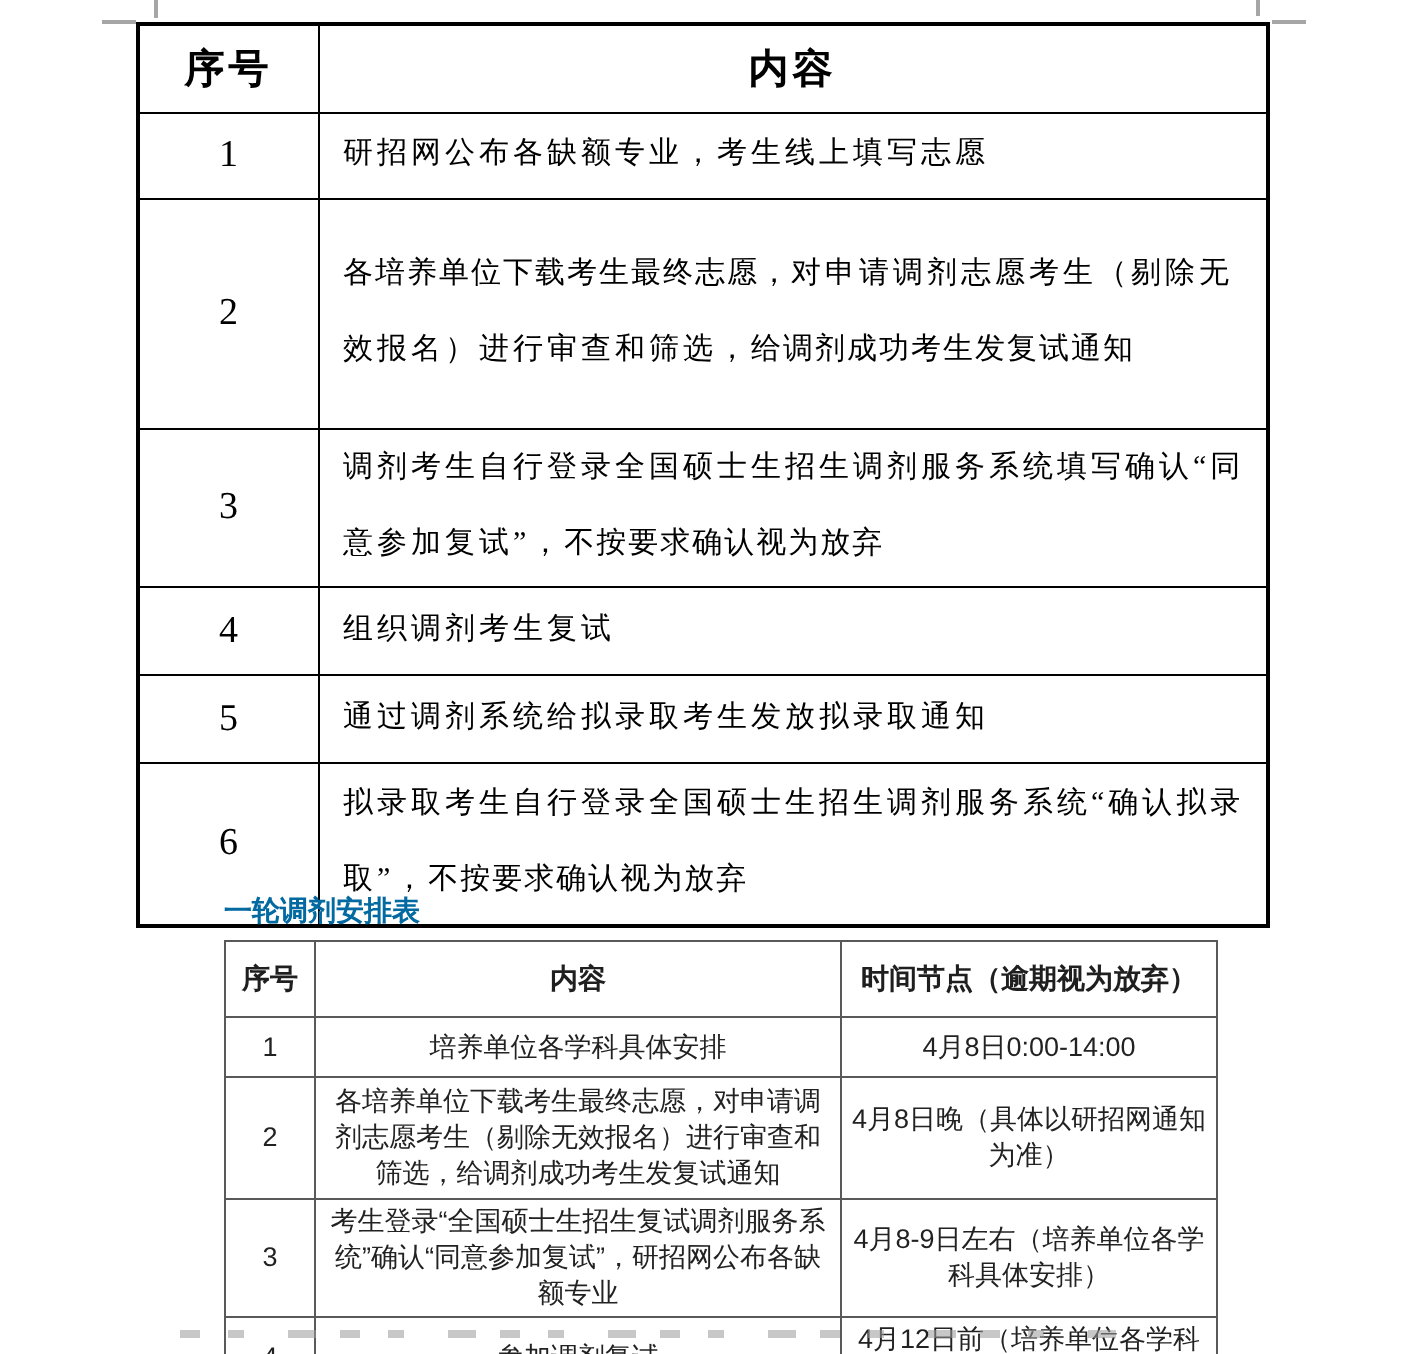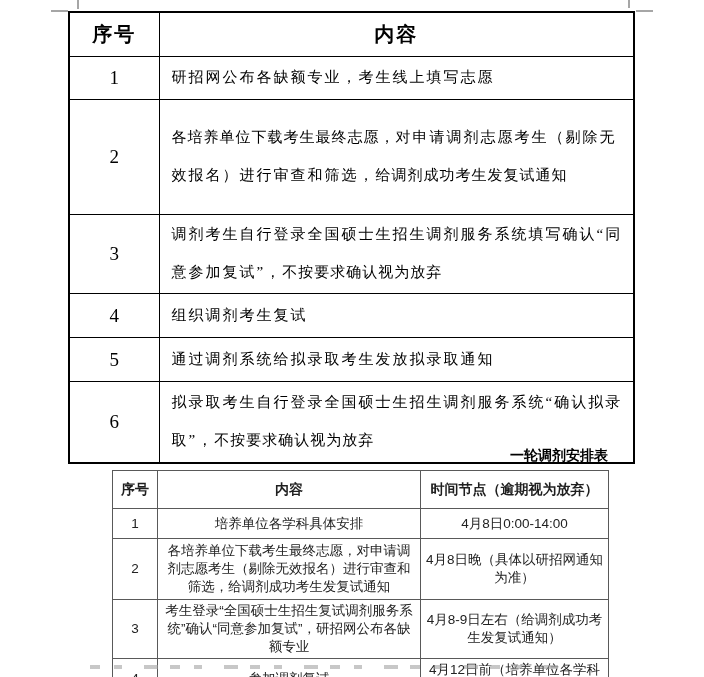--- a/index.html
+++ b/index.html
@@ -34,23 +34,23 @@
   #table1 tbody tr:nth-child(2) td{height:112px;}
   #table1 tbody tr:nth-child(3) td{height:76px;}
   #table1 tbody tr:nth-child(4) td{height:41px;}
   #table1 tbody tr:nth-child(5) td{height:41px;}
   #table1 tbody tr:nth-child(6) td{height:78px;}
   .seg-bold{font-weight:normal;letter-spacing:1px;}
   .seg-normal{font-weight:normal;}
 
   
   .t2-title{
-    position:absolute;left:112px;top:447px;width:496px;text-align:right;
+    position:absolute;left:112px;top:447px;width:496px;text-align:left;
     font-family:"Liberation Sans","DejaVu Sans",sans-serif;
-    font-size:14px;font-weight:bold;color:#000000;
+    font-size:14px;font-weight:bold;color:#0369a1;
   }
   #table2{
     position:absolute;left:112px;top:470px;width:496px;
     border-collapse:collapse;table-layout:fixed;
     font-family:"Liberation Sans","DejaVu Sans",sans-serif;color:#222;
   }
   #table2 th,#table2 td{border:1px solid #595959;text-align:center;vertical-align:middle;padding:2px 4px;}
   #table2 col.c2-no{width:45px;}
   #table2 col.c2-content{width:263px;}
   #table2 col.c2-time{width:188px;}
@@ -141,21 +141,21 @@
           <td>4月8日0:00-14:00</td>
         </tr>
         <tr>
           <td>2</td>
           <td>各培养单位下载考生最终志愿，对申请调剂志愿考生（剔除无效报名）进行审查和筛选，给调剂成功考生发复试通知</td>
           <td>4月8日晚（具体以研招网通知为准）</td>
         </tr>
         <tr>
           <td>3</td>
           <td>考生登录“全国硕士生招生复试调剂服务系统”确认“同意参加复试”，研招网公布各缺额专业</td>
-          <td>4月8-9日左右（给调剂成功考生发复试通知）</td>
+          <td>4月8-9日左右（培养单位各学科具体安排）</td>
         </tr>
         <tr>
           <td>4</td>
           <td>参加调剂复试</td>
           <td>4月12日前（培养单位各学科具体安排）</td>
         </tr>
       </tbody>
   </table>
 
   <div class="cutoff"></div>

